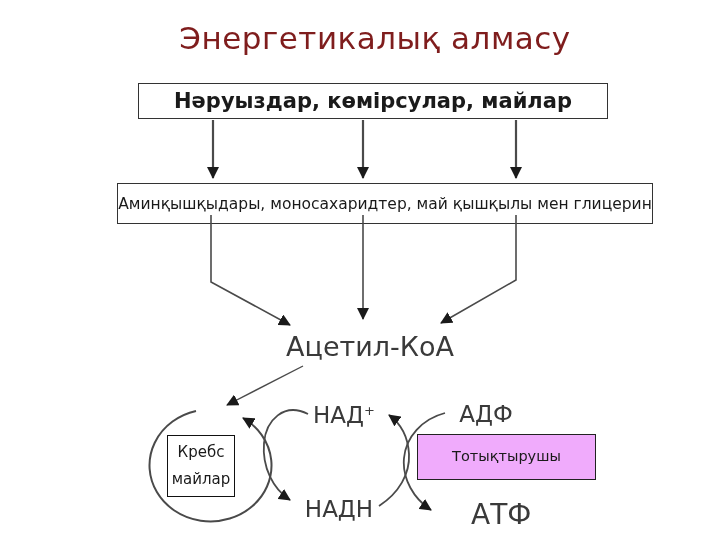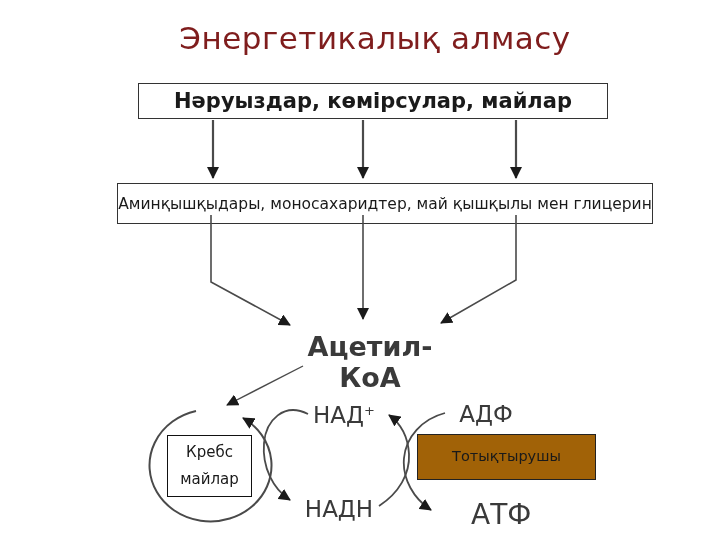--- a/index.html
+++ b/index.html
@@ -15,31 +15,31 @@
     font-size:31px;color:#7f1d1d;letter-spacing:0.5px;
   }
   .rectbox{
     border:1px solid #333;background:#fff;
     display:flex;align-items:center;justify-content:center;
     text-align:center;box-sizing:border-box;
   }
   .box-sources{left:138px;top:83px;width:470px;height:36px;font-size:21px;font-weight:bold;}
   .box-monomers{left:117px;top:183px;width:536px;height:41px;font-size:15.5px;}
   .box-krebs{
-    left:167px;top:435px;width:85px;height:62px;
+    left:167px;top:435px;width:68px;height:62px;
     border:1.5px solid #111;font-size:15px;line-height:1.8;
     flex-direction:column;background:#fff;z-index:3;
   }
   .box-oxphos{
     left:417px;top:434px;width:179px;height:46px;
     border:1.5px solid #222;font-size:14.5px;line-height:1.45;
-    flex-direction:column;background:#a16207;z-index:3;
+    flex-direction:column;background:#f0abfc;z-index:3;
   }
   .glabel{color:#3a3a3a;text-align:center;z-index:2;}
-  .lbl-acetyl{left:280px;top:331px;width:180px;font-size:27px;font-weight:bold;}
+  .lbl-acetyl{left:280px;top:331px;width:180px;font-size:27px;}
   .lbl-nad{left:305px;top:402px;width:78px;font-size:23px;}
   .lbl-nad sup{font-size:13px;vertical-align:8px;}
   .lbl-nadh{left:298px;top:496px;width:82px;font-size:23px;}
   .lbl-adp{left:448px;top:401px;width:60px;font-size:23px;margin-left:8px;}
   .lbl-atp{left:471px;top:498px;width:60px;font-size:28px;}
   svg.layer{left:0;top:0;z-index:1;}
   .shaft{fill:none;stroke:#4a4a4a;}
 </style>
 </head>
 <body>

